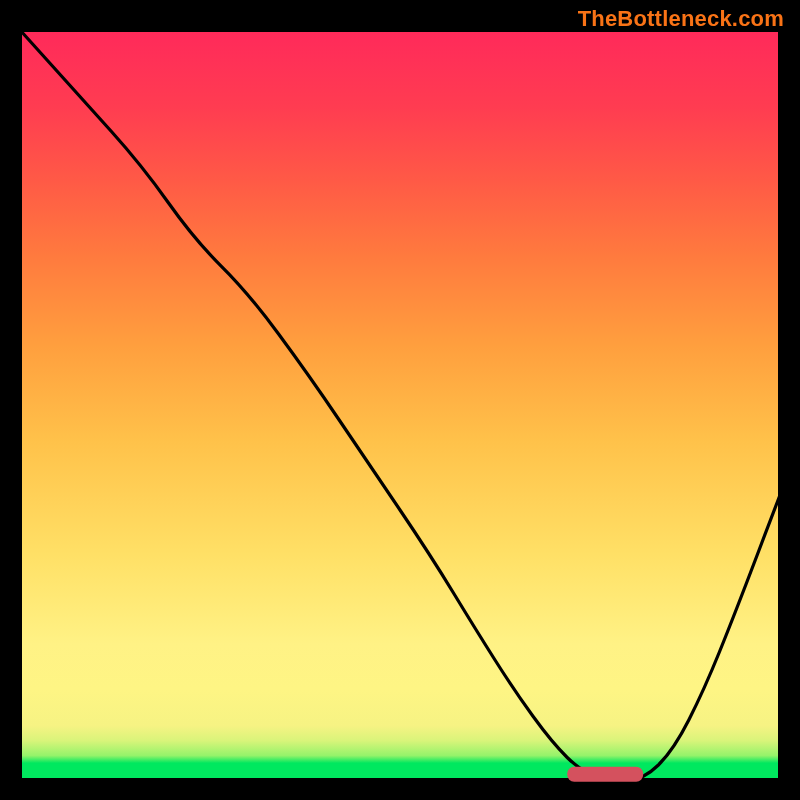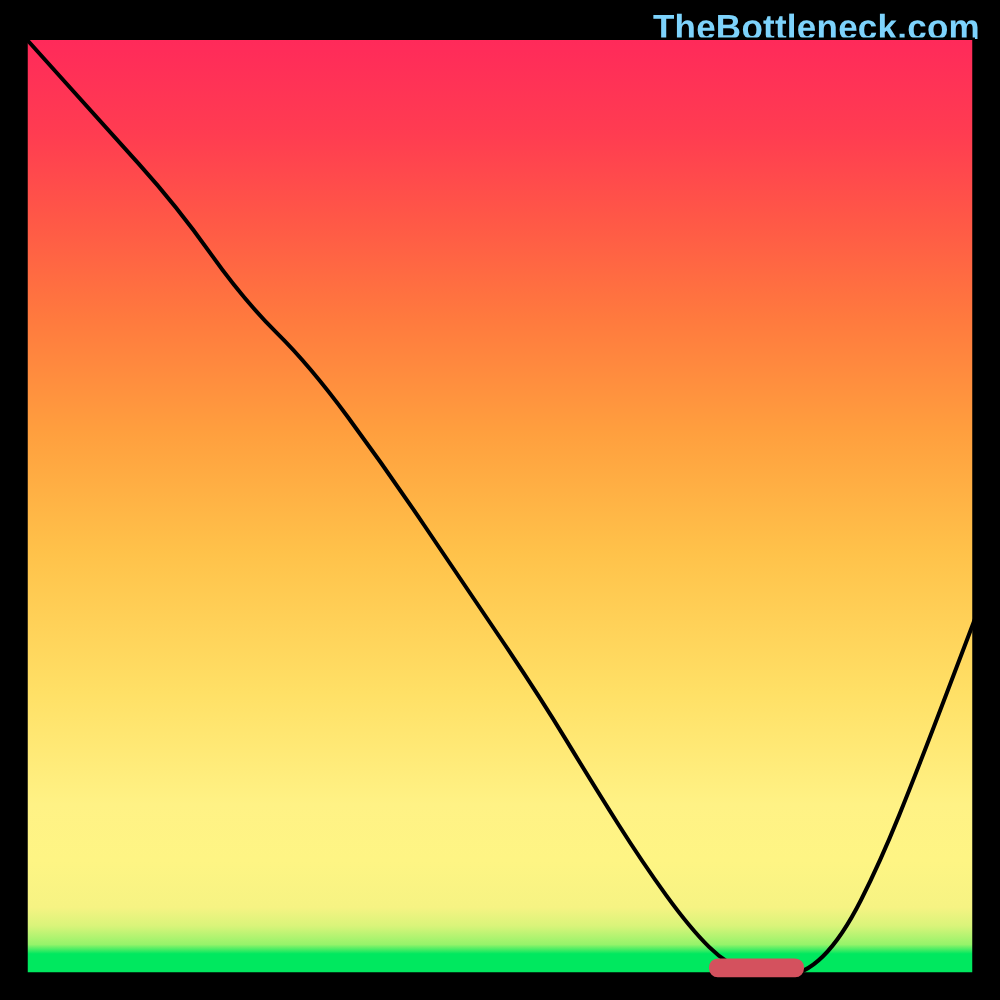--- a/index.html
+++ b/index.html
@@ -14,22 +14,22 @@
   .frame {
     position: relative;
     width: 800px;
     height: 800px;
     background: #000;
   }
   .watermark {
     position: absolute;
     top: 6px;
     right: 16px;
-    color: #7dd3fc;
-    font-size: 28px;
+    color: #f97316;
+    font-size: 22px;
     font-weight: 600;
     letter-spacing: 0.2px;
     user-select: none;
   }
   .plot-wrap {
     position: absolute;
     left: 20px;
     top: 30px;
     width: 760px;
     height: 750px;

